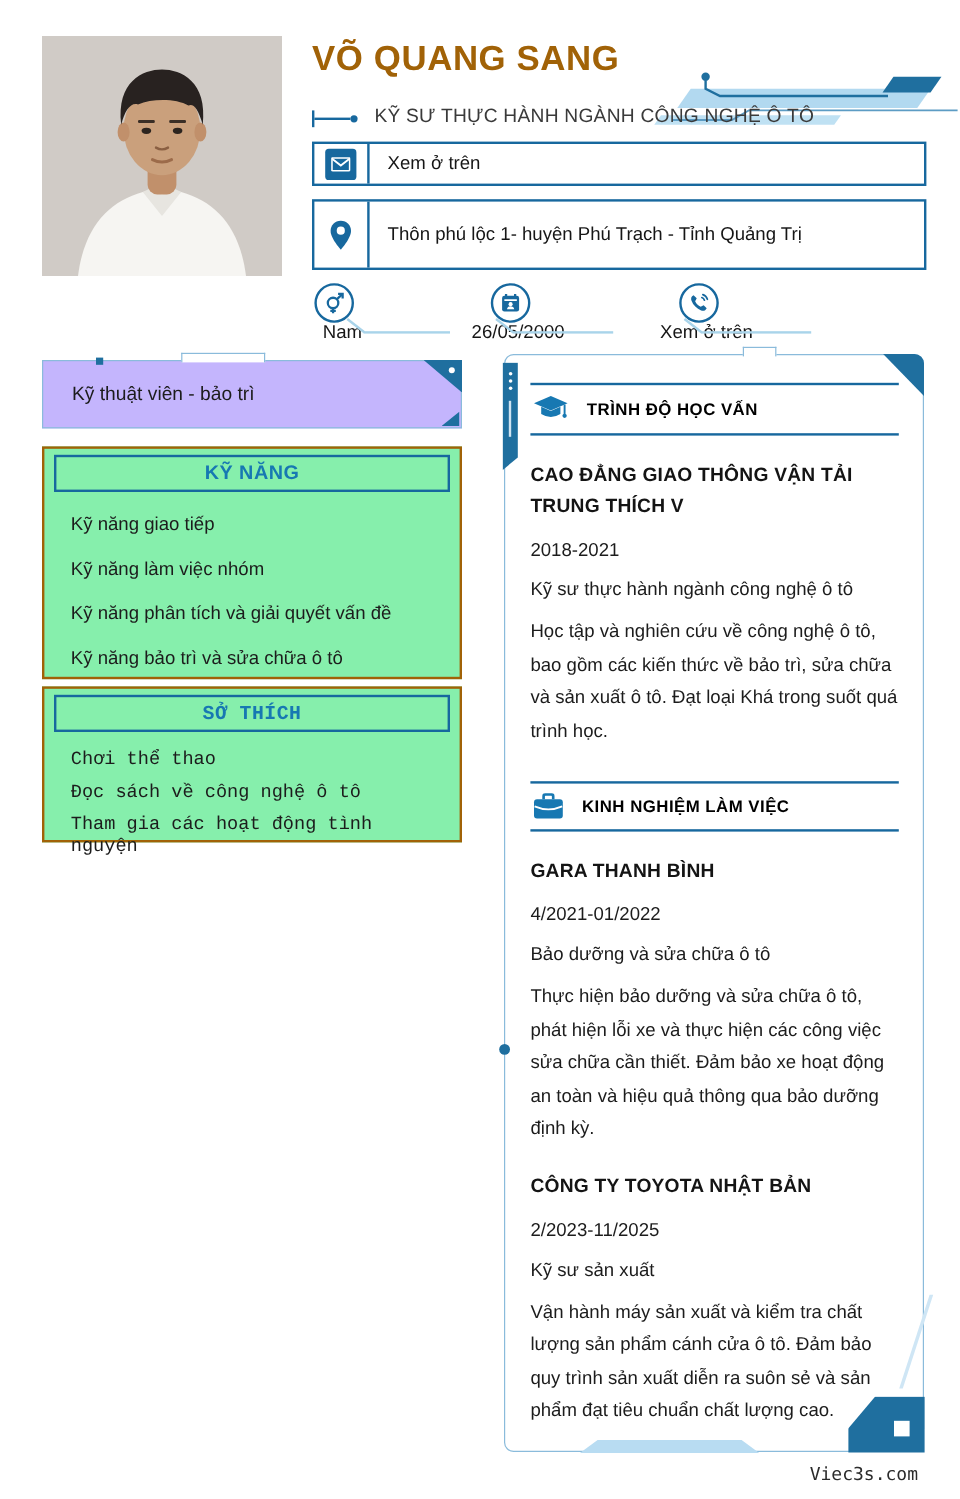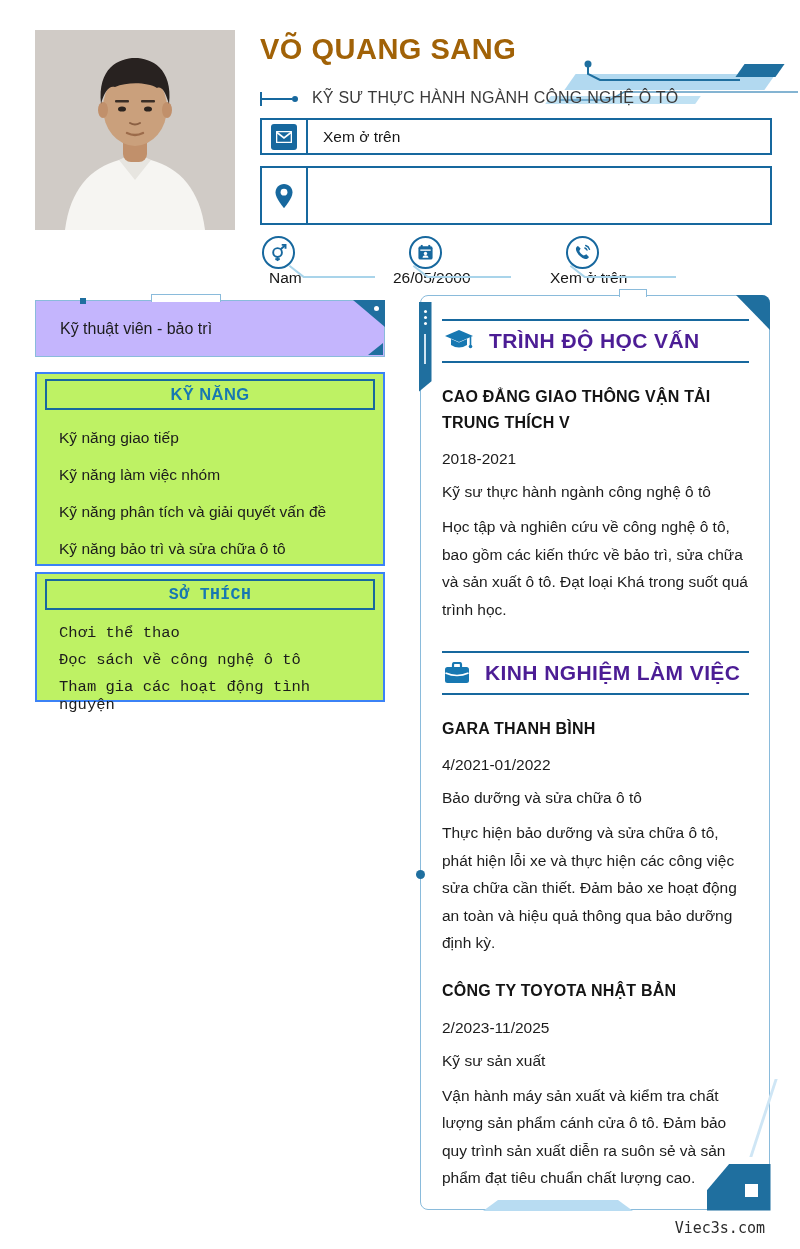--- a/index.html
+++ b/index.html
@@ -42,21 +42,21 @@
 
   
   .position-box { position:absolute; left:35px; top:300px; width:350px; height:57px; border:1.5px solid #8abbdb; background:#c4b5fd; }
   .position-text { position:absolute; left:24px; top:50%; transform:translateY(-50%); font-size:16px; color:#1c1c1c; }
   .pos-sq { position:absolute; left:44px; top:-3px; width:6px; height:6px; background:#1f6f9f; }
   .pos-notch { position:absolute; left:115px; top:-7px; width:70px; height:8px; background:#fff; border:1.5px solid #8abbdb; border-bottom:none; }
   .pos-corner { position:absolute; right:-1px; top:-1px; width:32px; height:27px; background:#1f6f9f; clip-path:polygon(0 0,100% 0,100% 100%); }
   .pos-corner-dot { position:absolute; right:5px; top:5px; width:5px; height:5px; border-radius:50%; background:#fff; }
   .pos-corner-sm { position:absolute; right:1px; bottom:1px; width:15px; height:12px; background:#1f6f9f; clip-path:polygon(100% 0,100% 100%,0 100%); }
 
-  .side-box { position:absolute; left:35px; width:350px; border:2px solid #3b82f6; background:#bef264; }
+  .side-box { position:absolute; left:35px; width:350px; border:2px solid #a16207; background:#86efac; }
   .side-skills { top:372px; height:194px; }
   .side-hobby { top:572px; height:130px;font-family:Liberation Mono, monospace; }
   .side-title { margin:5px 8px 0 8px; border:2px solid #17689e; height:31px; display:flex; align-items:center; justify-content:center;
                 color:#1778b2; font-weight:bold; font-size:16.5px; letter-spacing:.4px; }
   .side-list { list-style:none; padding:0 14px 0 22px; }
   .side-skills .side-list { margin-top:19px; }
   .side-skills .side-list li { margin-bottom:19px; font-size:15.5px; color:#1c1c1c; }
   .side-hobby .side-list { margin-top:14px; }
   .side-hobby .side-list li { margin-bottom:9px; font-size:15.5px; color:#1c1c1c; }
 
@@ -69,21 +69,21 @@
   .panel-leftbar .l { position:absolute; left:5.5px; top:32px; width:2px; height:30px; background:#cfe4f2; }
   .panel-dot { position:absolute; left:-5px; top:574px; width:9px; height:9px; border-radius:50%; background:#1f6f9f; }
   .panel-jog { position:absolute; right:4px; bottom:52px; width:3px; height:78px; background:#cfe6f5; transform:skewX(-18deg); }
   .panel-trap { position:absolute; left:62px; bottom:-2px; width:150px; height:11px; background:#b8dcf2; clip-path:polygon(10% 0,90% 0,100% 100%,0 100%); }
   .panel-bcorner { position:absolute; right:-1.5px; bottom:-1.5px; width:64px; height:47px; background:#1f6f9f; clip-path:polygon(36% 0,100% 0,100% 100%,0 100%,0 58%); }
   .panel-bcorner .sq { position:absolute; right:13px; bottom:14px; width:13px; height:13px; background:#fff; }
 
   .panel-content { position:absolute; left:0; top:0; width:100%; padding:23px 20px 0 21px; }
   .sec-rule { height:2px; background:#17689e; }
   .sec-head { display:flex; align-items:center; gap:15px; padding:8px 2px; }
-  .sec-title { color:#4c1d95; font-weight:bold; font-size:21px; letter-spacing:.4px; }
+  .sec-title { color:#000000; font-weight:bold; font-size:14px; letter-spacing:.4px; }
 
   .entry-title { font-weight:bold; font-size:16px; color:#141414; line-height:1.6; margin-top:21px; letter-spacing:.2px; }
   .entry-period { font-size:15.5px; color:#1c1c1c; margin-top:15px; }
   .entry-role { font-size:15.5px; color:#1c1c1c; margin-top:15px; }
   .entry-desc { font-size:15.5px; color:#1c1c1c; margin-top:12px; line-height:1.78; }
   .sec-gap { height:27px; }
 
   
   .brand { position:absolute; right:35px; top:1219px; font-family:"DejaVu Sans Mono", monospace; font-size:15px; color:#2b2b2b; }
 </style>
@@ -153,20 +153,21 @@
   </div>
 
   <div class="contact-box contact-address">
     <div class="contact-icon-cell">
       <svg width="20" height="26" viewBox="0 0 20 26">
         <path d="M10 1 C5 1 1.5 4.8 1.5 9.4 C1.5 15.5 10 25 10 25 C10 25 18.5 15.5 18.5 9.4 C18.5 4.8 15 1 10 1 Z" fill="#17689e"></path>
         <circle cx="10" cy="9.2" r="3.4" fill="#fff"></circle>
       </svg>
     </div>
     <div class="contact-div"></div>
+    <div class="contact-text" style="max-width:420px">Thôn phú lộc 1- huyện Phú Trạch - Tỉnh Quảng Trị</div>
   </div>
 
   <div class="info-row">
 
     <div class="info-item" style="left:256px">
       <div class="info-circle">
         <svg width="19" height="19" viewBox="0 0 20 20">
           <circle cx="9" cy="10" r="4.6" fill="none" stroke="#17689e" stroke-width="2"></circle>
           <line x1="12.4" y1="6.6" x2="17" y2="2.4" stroke="#17689e" stroke-width="2"></line>
           <polyline points="13.4,2 17.4,2 17.4,6" fill="none" stroke="#17689e" stroke-width="2"></polyline>

